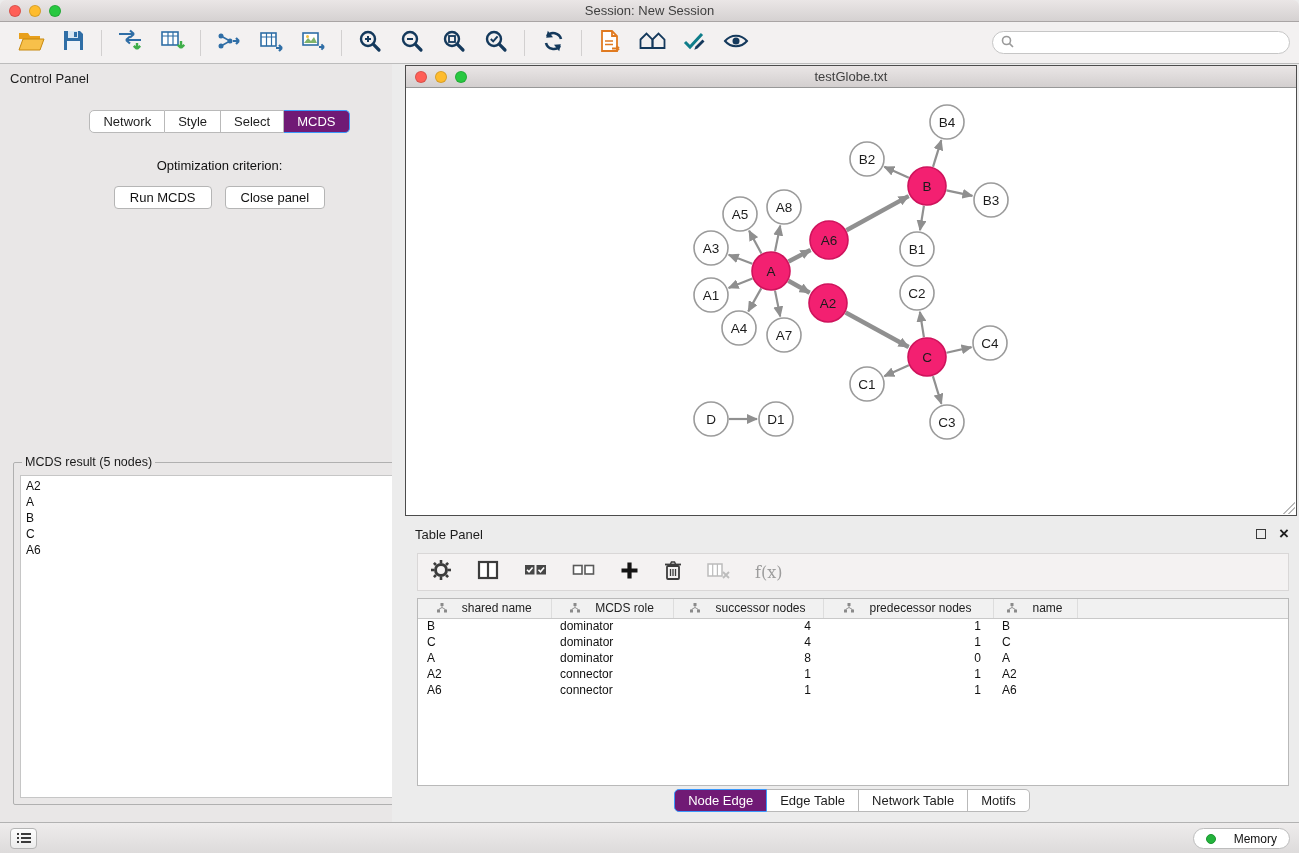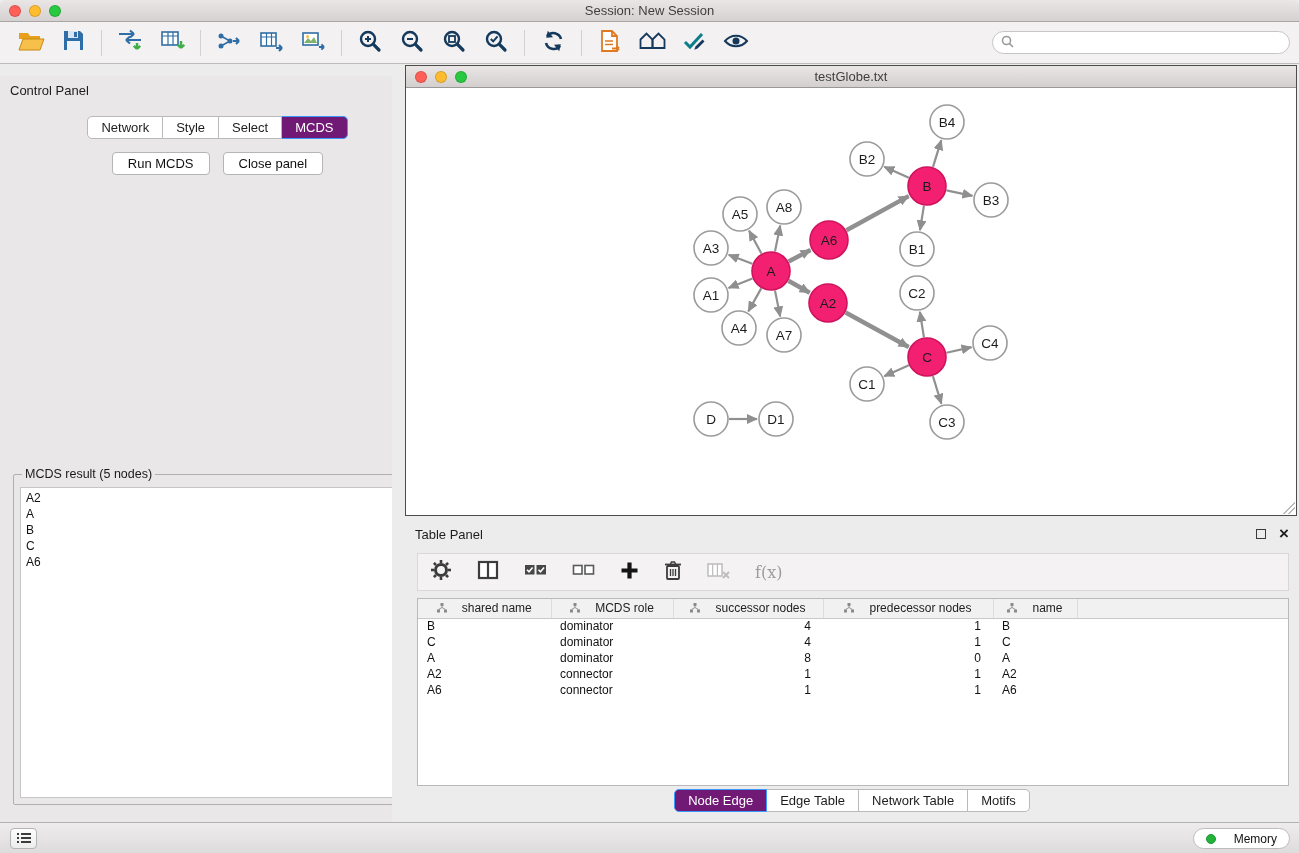--- a/index.html
+++ b/index.html
@@ -18,31 +18,31 @@
   .toolbar{position:absolute;top:22px;left:0;right:0;height:42px;background:#f3f1f1;border-bottom:1px solid #bcbcbc;display:flex;align-items:center;padding:0 10px}
   .tb-btn{height:34px;min-width:42px;display:flex;align-items:center;justify-content:center}
   .tb-sep{width:1px;height:26px;background:#d2d0d0;margin:0 7px}
   .search-wrap{position:absolute;right:9px;top:9px;width:298px;height:23px;border:1px solid #c6c6c6;border-radius:12px;background:#fff;display:flex;align-items:center;padding:0 8px;gap:5px}
   .search-wrap input{border:none;outline:none;flex:1;font-size:12px;font-family:"Liberation Sans",sans-serif;background:transparent}
 
   
   .main{position:absolute;top:64px;left:0;right:0;bottom:31px}
 
   
-  .control-panel{position:absolute;left:0;top:12px;bottom:0;width:442px;background:#e9e7e7;border-right:7px solid #ec4899}
+  .control-panel{position:absolute;left:0;top:0;bottom:0;width:442px;background:#e9e7e7;border-right:3px solid #ec4899}
   .panel-header{height:28px;display:flex;align-items:center;padding:0 10px;font-size:13px;color:#1d1d1d}
   .panel-header .spacer{flex:1}
   .float-btn{width:10px;height:10px;border:1.5px solid #3a3a3a;margin-right:13px}
   .close-btn{font-size:17px;font-weight:bold;color:#1d1d1d;line-height:14px}
   .seg-tabs{display:flex;justify-content:center}
   .seg-tab{font-size:13px;padding:3px 13px;background:#fff;border:1px solid #b9b9b9;border-left:none;color:#1d1d1d;line-height:15px}
   .seg-tab:first-child{border-left:1px solid #b9b9b9;border-radius:5px 0 0 5px}
   .seg-tab:last-child{border-radius:0 5px 5px 0}
   .seg-tab.active{background:#701a75;border-color:#3b99fc;color:#fff}
-  .cp-tabs{margin-top:12px}
+  .cp-tabs{margin-top:18px}
   .opt-label{text-align:center;margin-top:25px;font-size:13px;color:#111}
   .dropdown{margin:10px auto 0;width:312px;height:23px;background:#fff;border:1px solid #b5b5b5;border-radius:4px;display:flex;align-items:center;position:relative;font-size:13px;padding:0 24px 0 9px;white-space:nowrap}
   .dd-stepper{position:absolute;right:-1px;top:-1px;width:19px;height:23px;background:linear-gradient(#70b4fb,#2f7cf6);border-radius:0 4px 4px 0;display:flex;align-items:center;justify-content:center}
   .btn-row{display:flex;justify-content:center;gap:13px;margin-top:13px}
   .mac-btn{height:23px;padding:0 15px;background:#fff;border:1px solid #b5b5b5;border-radius:4px;font-size:13px;color:#111;display:flex;align-items:center}
   .result-fieldset{position:absolute;left:13px;right:8px;top:391px;bottom:17px;border:1px solid #b0b0b0;border-radius:2px;padding:6px}
   .result-fieldset legend{font-size:12.5px;color:#1a1a1a;padding:0 3px;margin-left:2px}
   .result-list{width:100%;height:100%;background:#fff;border:1px solid #c6c6c6;font-size:12px;padding:2px 5px;overflow:hidden}
   .result-list div{line-height:16px;color:#111}
 
@@ -223,20 +223,21 @@
         <span class="spacer"></span>
         <span class="float-btn"></span>
         <span class="close-btn">×</span>
       </div>
       <div class="seg-tabs cp-tabs">
         <div class="seg-tab">Network</div>
         <div class="seg-tab">Style</div>
         <div class="seg-tab">Select</div>
         <div class="seg-tab active">MCDS</div>
       </div>
+      <div class="opt-label">Optimization criterion:</div>
       <div class="btn-row">
         <div class="mac-btn">Run MCDS</div>
         <div class="mac-btn">Close panel</div>
       </div>
       <fieldset class="result-fieldset">
         <legend>MCDS result (5 nodes)</legend>
         <div class="result-list" id="mcds-result-list">
             <div>A2</div>
             <div>A</div>
             <div>B</div>

